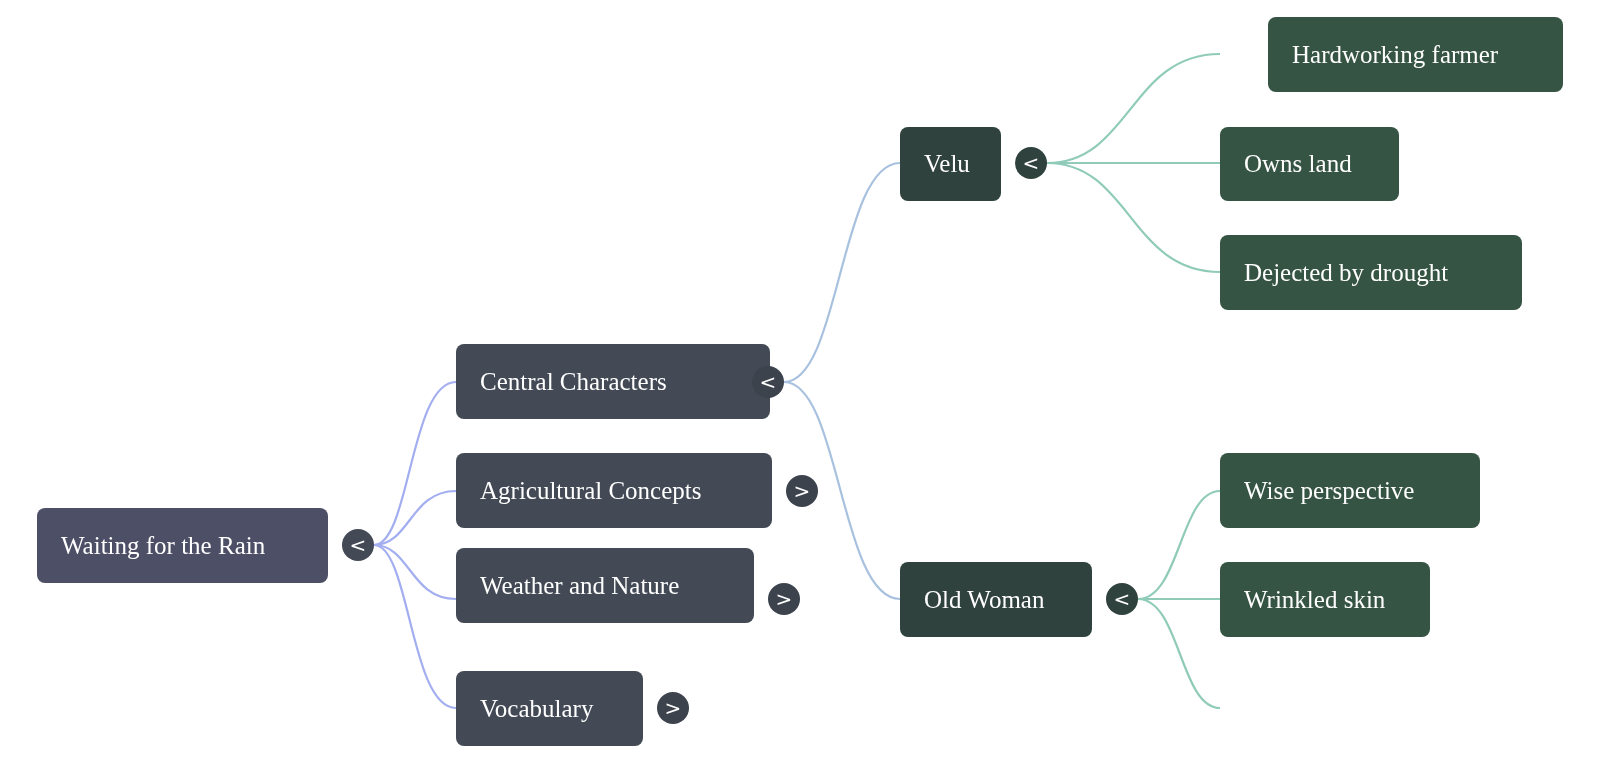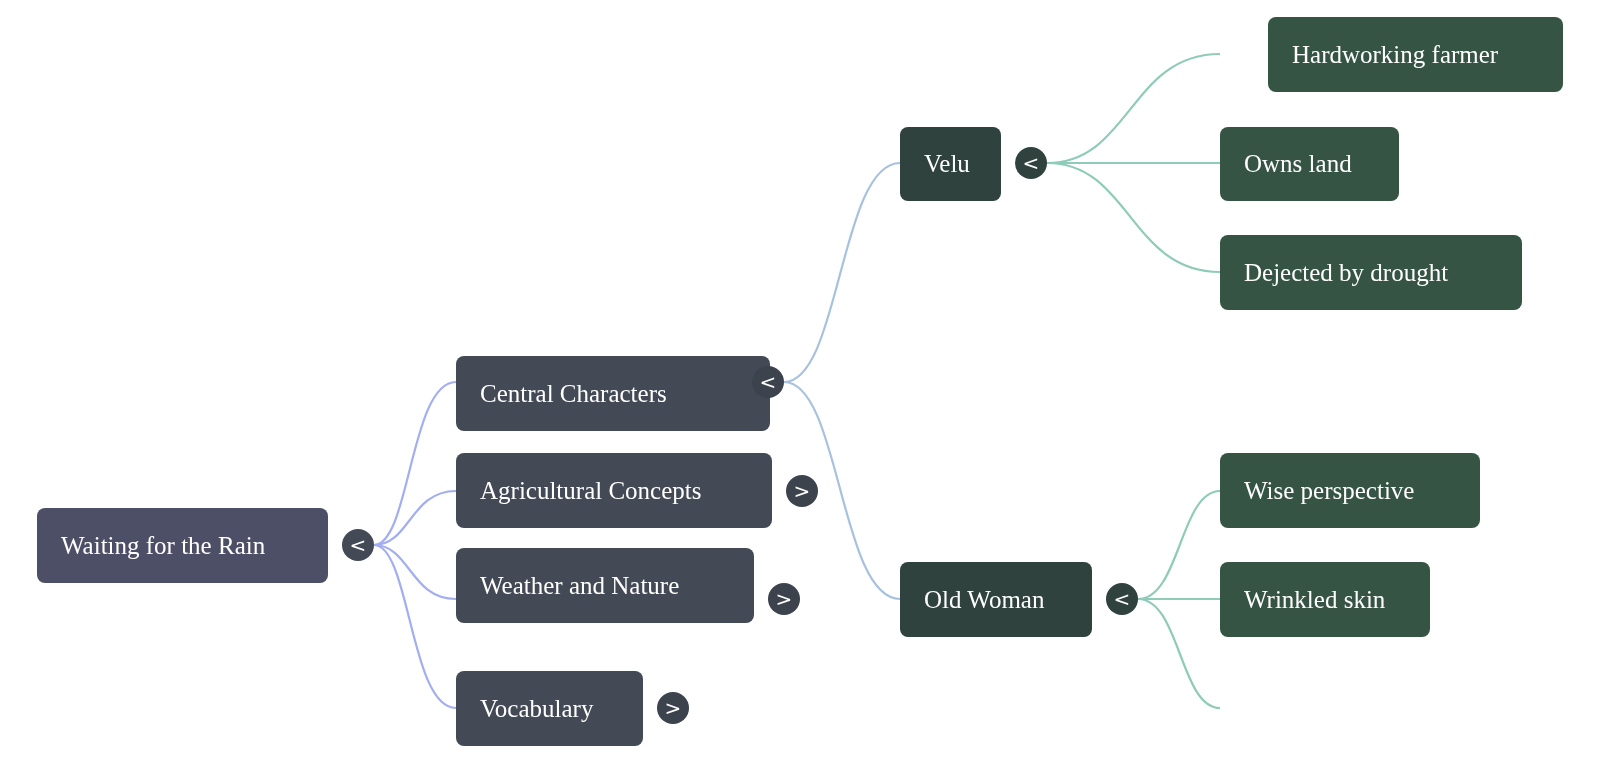--- a/index.html
+++ b/index.html
@@ -48,21 +48,21 @@
     <path d="M1138,599 C1180,599 1180,491 1220,491" fill="none" stroke="#8fcbb8" stroke-width="2.2"></path>
     <path d="M1138,599 L1220,599" fill="none" stroke="#8fcbb8" stroke-width="2.2"></path>
     <path d="M1138,599 C1180,599 1180,708 1220,708" fill="none" stroke="#8fcbb8" stroke-width="2.2"></path>
   </svg>
 
   <div class="node root" style="left:37px; top:508px; width:291px; height:75px;">
     <span>Waiting for the Rain</span>
   </div>
   <div class="toggle t-root" style="left:342px; top:529px;">&lt;</div>
 
-  <div class="node l1" style="left:456px; top:356px; width:314px; height:75px;">
+  <div class="node l1" style="left:456px; top:344px; width:314px; height:75px;">
     <span>Central Characters</span>
   </div>
   <div class="toggle t-l1" style="left:752px; top:366px;">&lt;</div>
 
   <div class="node l1" style="left:456px; top:453px; width:316px; height:75px;">
     <span>Agricultural Concepts</span>
   </div>
   <div class="toggle t-l1" style="left:786px; top:475px;">&gt;</div>
 
   <div class="node l1" style="left:456px; top:548px; width:298px; height:75px;">

